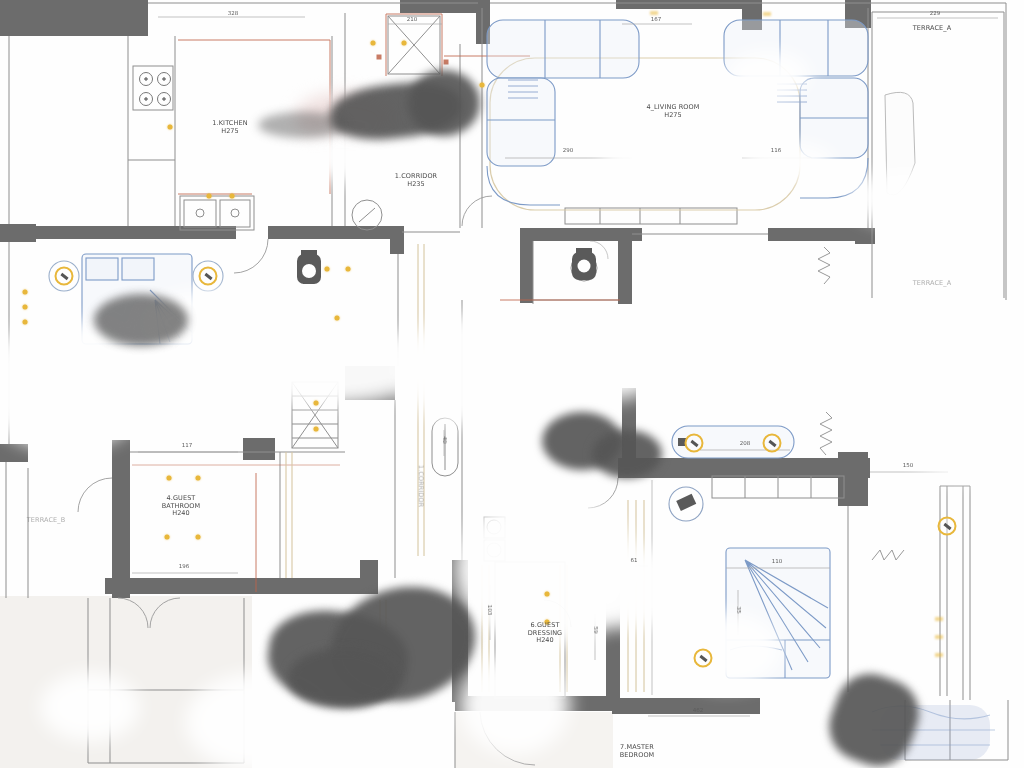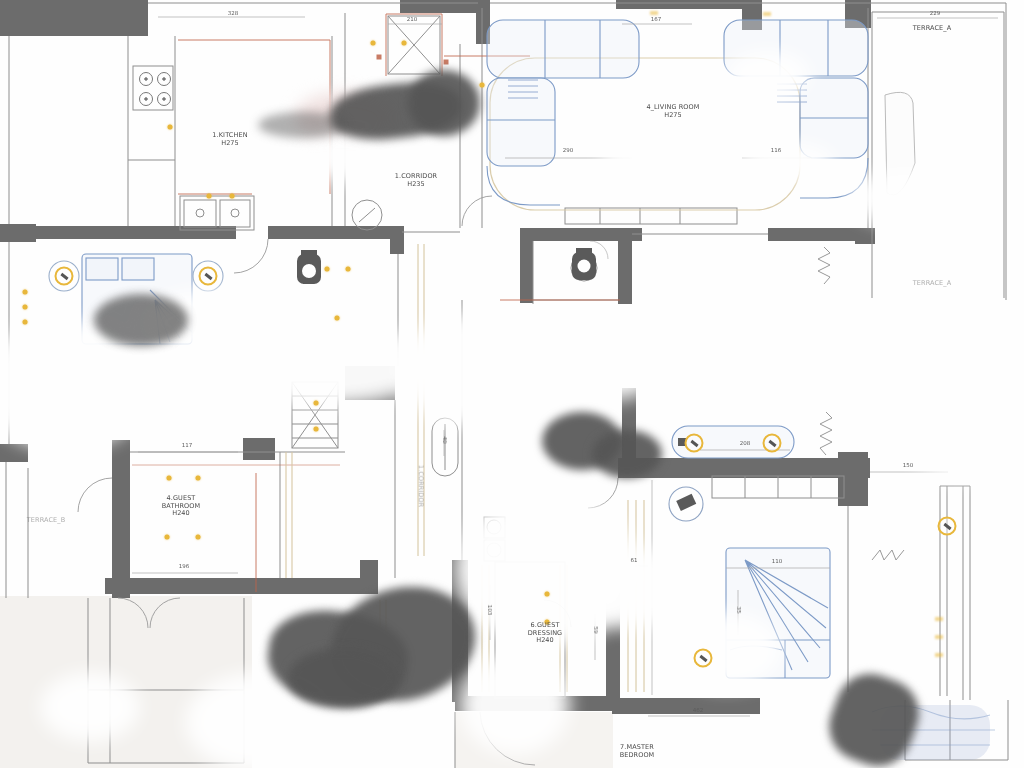--- a/index.html
+++ b/index.html
@@ -344,21 +344,21 @@
       <div class="light-ring" style="left: 947px; top: 526px;">
         <span></span>
       </div>
       <div class="light-mark" style="left: 939px; top: 619px;"></div>
       <div class="light-mark" style="left: 939px; top: 637px;"></div>
       <div class="light-mark" style="left: 939px; top: 655px;"></div>
       <div class="light-mark" style="left: 654px; top: 13px;"></div>
       <div class="light-mark" style="left: 767px; top: 14px;"></div>
     </div>
   <div id="labels-layer">
-      <div class="room-label" style="left: 230px; top: 132px;">1.KITCHEN
+      <div class="room-label" style="left: 230px; top: 120px;">1.KITCHEN
 H275</div>
       <div class="room-label" style="left: 416px; top: 173px;">1.CORRIDOR
 H235</div>
       <div class="room-label" style="left: 673px; top: 104px;">4_LIVING ROOM
 H275</div>
       <div class="room-label" style="left: 932px; top: 25px;">TERRACE_A</div>
       <div class="room-label faint" style="left: 932px; top: 280px;">TERRACE_A</div>
       <div class="room-label faint" style="left: 46px; top: 517px;">TERRACE_B</div>
       <div class="room-label" style="left: 181px; top: 495px;">4.GUEST
 BATHROOM

